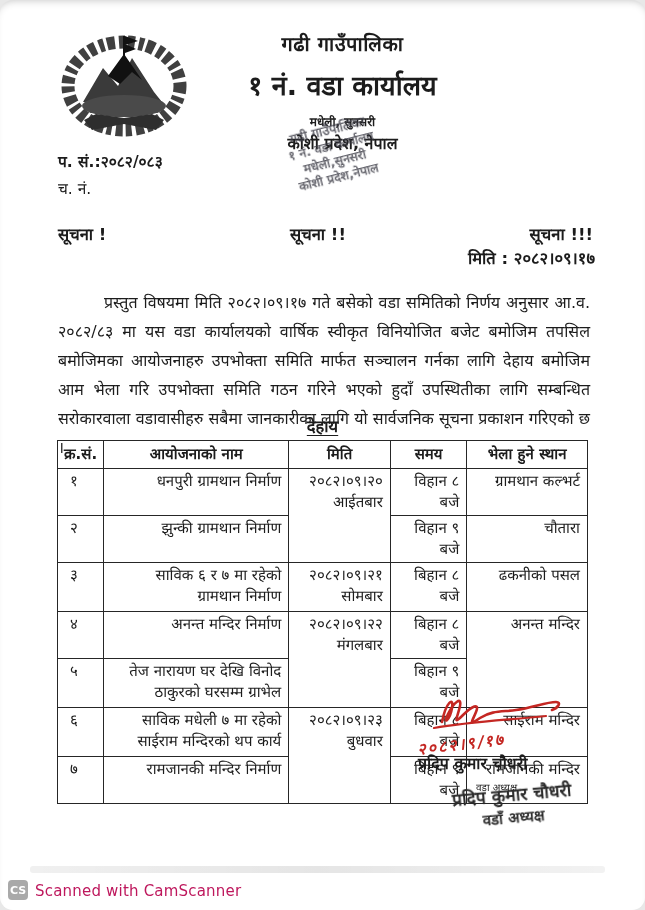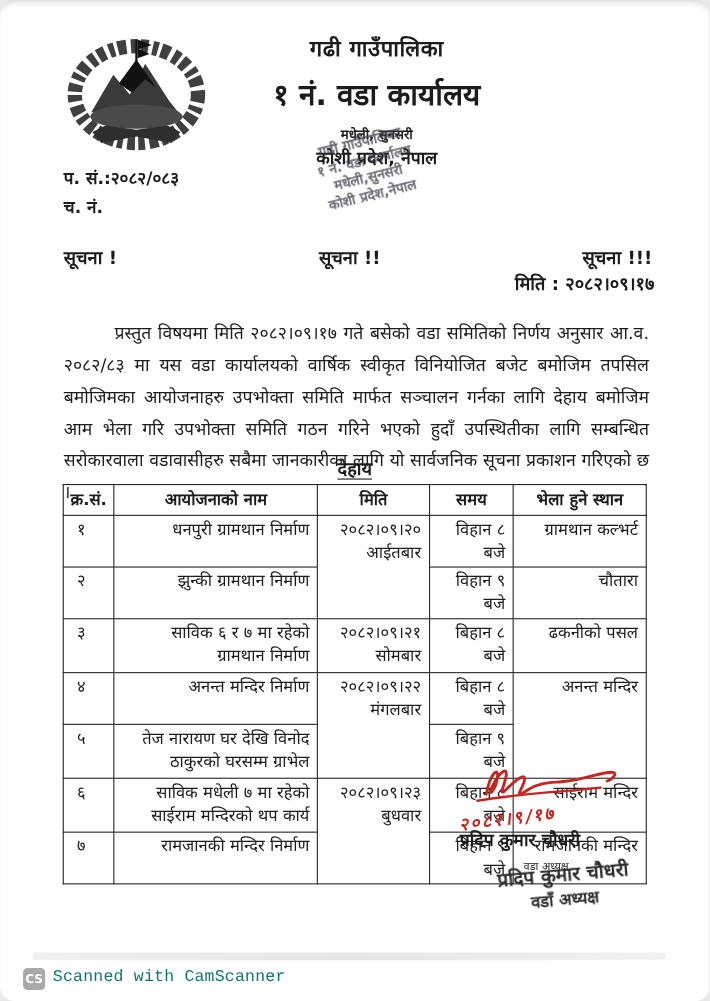--- a/index.html
+++ b/index.html
@@ -32,21 +32,21 @@
     filter: blur(.4px);
     line-height: 16px;
     font-size: 12.5px;
     font-weight: 600;
     pointer-events: none;
   }
   .ink-stamp .s1 { font-size: 13px; }
 
   
   .ref-no   { position: absolute; left: 58px; top: 150px; font-size: 15.5px; font-weight: 600; }
-  .disp-no  { position: absolute; left: 58px; top: 177px; font-size: 15.5px; font-weight: 700; }
+  .disp-no  { position: absolute; left: 58px; top: 177px; font-size: 15.5px; font-weight: 400; }
   .date-line{ position: absolute; right: 50px; top: 198px; font-size: 16.5px; font-weight: 600; margin-top: 48px; }
 
   .suchana-row { position: absolute; left: 58px; right: 52px; top: 222px;
     display: flex; justify-content: space-between; font-size: 16.5px; font-weight: 600; }
 
   .subject { position: absolute; left: 0; right: 0; top: 255px; text-align: center;
     font-size: 16.5px; font-weight: 600; }
 
   
   .body-par {
@@ -99,28 +99,28 @@
     transform: rotate(-5deg);
     color: #2b2b2b; text-align: center; width: 185px;
     filter: blur(.3px);
   }
   .sig-stamp .st-name  { font-size: 17.5px; font-weight: 800; white-space: nowrap; }
   .sig-stamp .st-title { font-size: 15px;  font-weight: 700; margin-top: 1px; }
 
   
   .smudge { position:absolute; left: 30px; right: 40px; top: 866px; height: 7px;
     background: linear-gradient(90deg, rgba(0,0,0,.06), rgba(0,0,0,.10), rgba(0,0,0,.05)); border-radius: 3px; }
-  .cam-footer { position: absolute; left: 8px; top: 880px; display: flex; align-items: flex-start; gap: 7px; margin-left: 13px; }
+  .cam-footer { position: absolute; left: 8px; top: 880px; display: flex; align-items: flex-end; gap: 7px; }
   .cam-badge {
     width: 20px; height: 20px; border-radius: 4px;
     background: #a9a9a9; color: #fff; font-size: 11px; font-weight: 700;
     display: flex; align-items: center; justify-content: center;
     font-family: "DejaVu Sans", sans-serif;
   }
-  .cam-text { color: #0f766e; font-size: 15px; font-weight: 500; letter-spacing: .2px; font-family: Liberation Mono, monospace; }
+  .cam-text { color: #be185d; font-size: 15px; font-weight: 500; letter-spacing: .2px; }
 </style>
 </head>
 <body>
 
 <div class="page">
 
   <svg class="logo" viewBox="0 0 132 118" aria-hidden="true">
     <g fill="#262626">
 
       <ellipse cx="66" cy="58" rx="56" ry="44" fill="none" stroke="#262626" stroke-width="13" stroke-dasharray="7 4 5 3 8 4 6 3" opacity="0.88"></ellipse>

